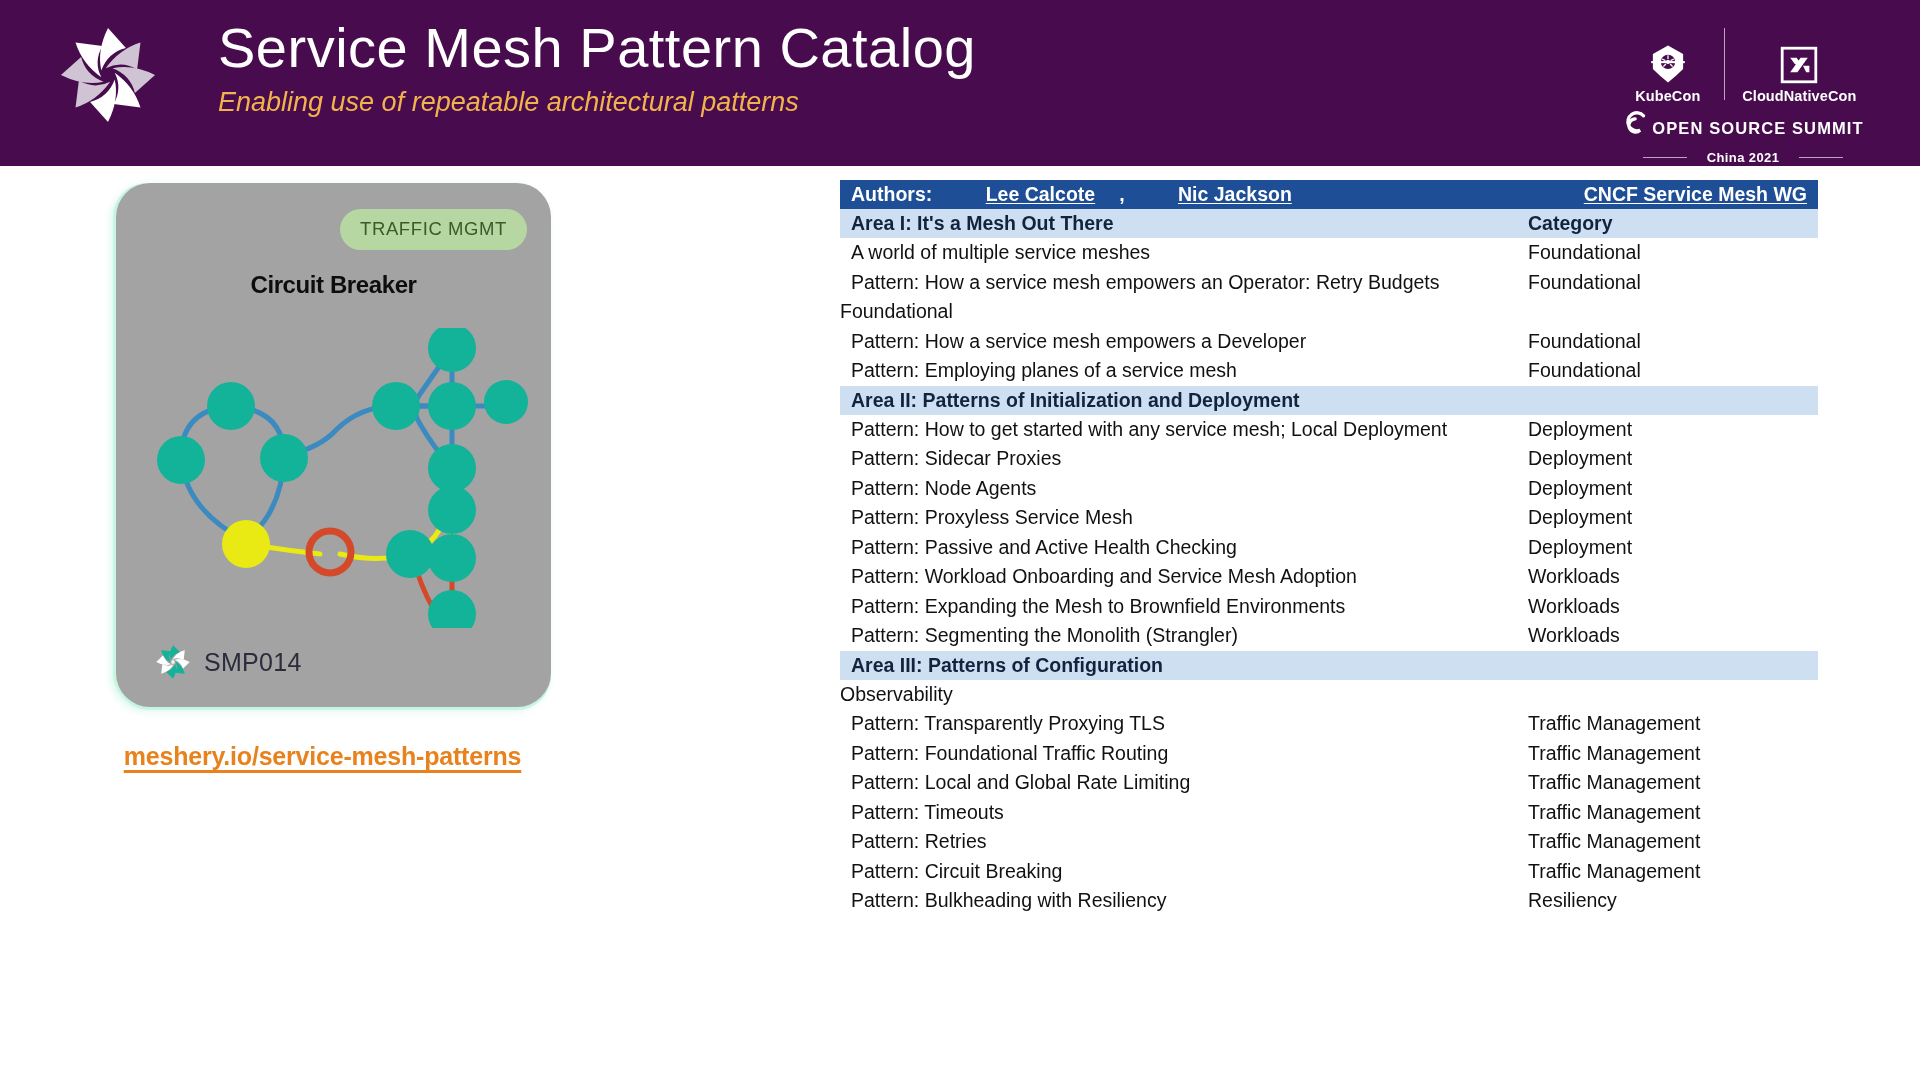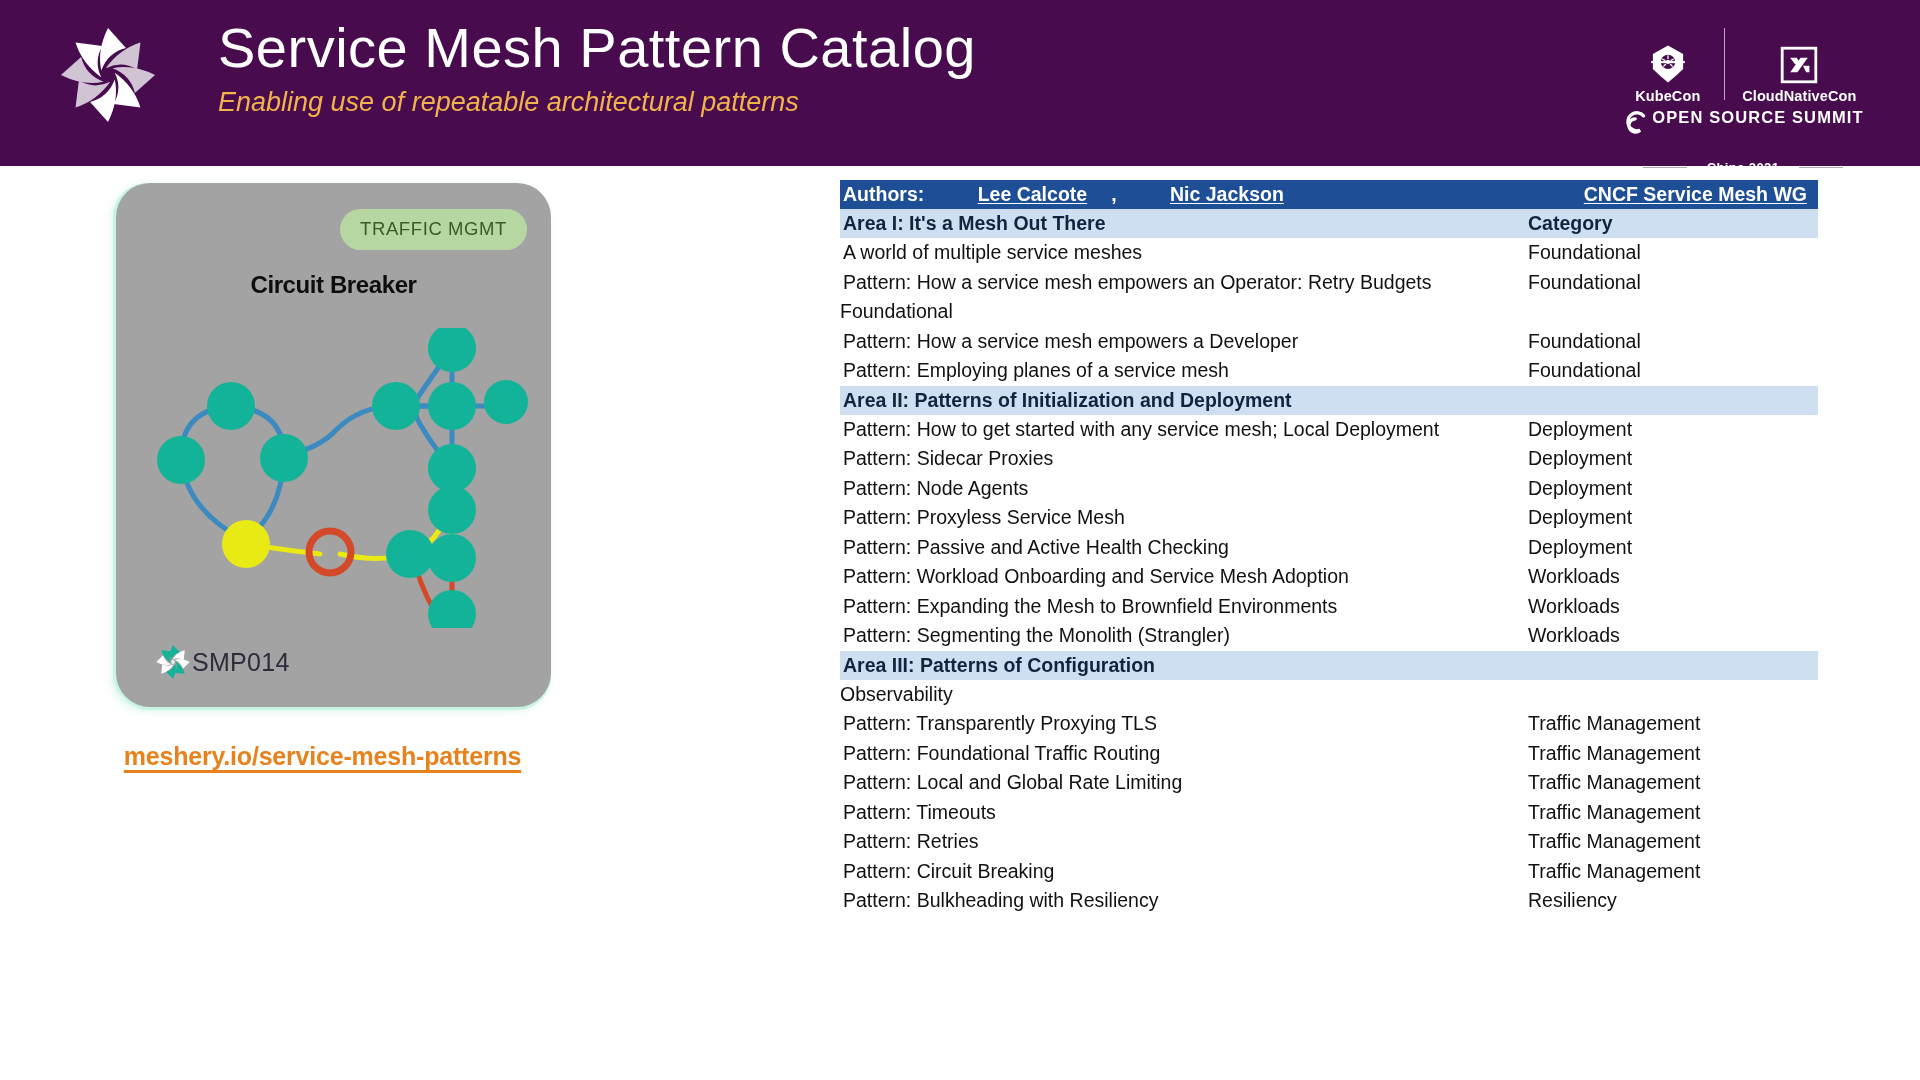--- a/index.html
+++ b/index.html
@@ -32,23 +32,23 @@
   }
 
   
   .conf { position:absolute; right:52px; top:20px; width:250px; height:150px; color:#ffffff; }
   .conf-top { display:flex; align-items:flex-end; justify-content:center; height:84px; }
   .conf-col { display:flex; flex-direction:column; align-items:center; justify-content:flex-end; }
   .conf-col.k { width:100px; }
   .conf-col.c { width:138px; }
   .conf-divider { width:1px; background:#b9a6bd; height:72px; margin:0 6px 4px 6px; }
   .conf-label { font-size:14.5px; font-weight:bold; letter-spacing:0.1px; margin-top:3px; }
-  .conf-bottom { display:flex; align-items:flex-start; justify-content:center; margin-top:4px; }
+  .conf-bottom { display:flex; align-items:flex-end; justify-content:center; margin-top:4px; }
   .conf-oss { font-size:16.5px; font-weight:bold; letter-spacing:1.1px; }
-  .conf-year { display:flex; align-items:center; justify-content:center; margin-top:22px; gap:20px;text-align:center; }
+  .conf-year { display:flex; align-items:center; justify-content:center; margin-top:12px; gap:20px;text-align:center; }
   .conf-rule { width:44px; height:1px; background:#b9a6bd; }
   .conf-year-t { font-size:13px; font-weight:bold; letter-spacing:0.4px; }
 
   
   .card {
     position:absolute; left:116px; top:183px; width:435px; height:524px;
     background:#a3a3a3; border-radius: 34px;
     box-shadow: -3px 0 0 0 #c7f5e2, 0 3px 0 0 #c7f5e2, -4px 3px 8px rgba(150,230,200,.45);
   }
   .badge {
@@ -59,39 +59,39 @@
     white-space:nowrap;
   }
   .card-title {
     position:absolute; left:0; right:0; top:88px;
     text-align:center; font-size:24px; font-weight:bold; color:#0d0d0d;
     letter-spacing:-0.4px;
   }
   .graph { position:absolute; left:18px; top:145px; width:400px; height:300px; }
   .card-foot {
     position:absolute; left:38px; bottom:26px;
-    display:flex; align-items:center; gap:0;
+    display:flex; align-items:center; gap:12px;
   }
   .card-foot-logo { width:38px; height:38px; }
   .card-foot-id { font-size:25px; color:#2c2c3c; letter-spacing:0.3px; }
 
   .cta {
     position:absolute; left:105px; top:742px; width:435px;
     text-align:center;
   }
   .cta a {
     font-size:25px; font-weight:bold; color:#e8821c;
     text-decoration:underline; text-underline-offset:5px;
     text-decoration-thickness:3px; letter-spacing:-0.2px;
   }
 
   
   .table { position:absolute; left:840px; top:180px; width:978px; }
   .trow { display:flex; align-items:center; }
-  .trow .c1 { width:688px; padding-left:3px;gap:24px; }
+  .trow .c1 { width:688px; padding-left:11px;gap:24px; }
   .trow .c2 { flex:1; }
 
   .row-authors {
     background:#1d4e96; color:#ffffff; height:29px;
     font-size:19.5px; font-weight:bold;
   }
   .row-authors .u { text-decoration:underline; text-underline-offset:2px; }
   .row-authors .c2 { text-align:left; }
   .row-authors .c2 .u { display:inline-block; }
   .row-authors .c1 { width:688px; display:flex; align-items:center; white-space:nowrap;}

